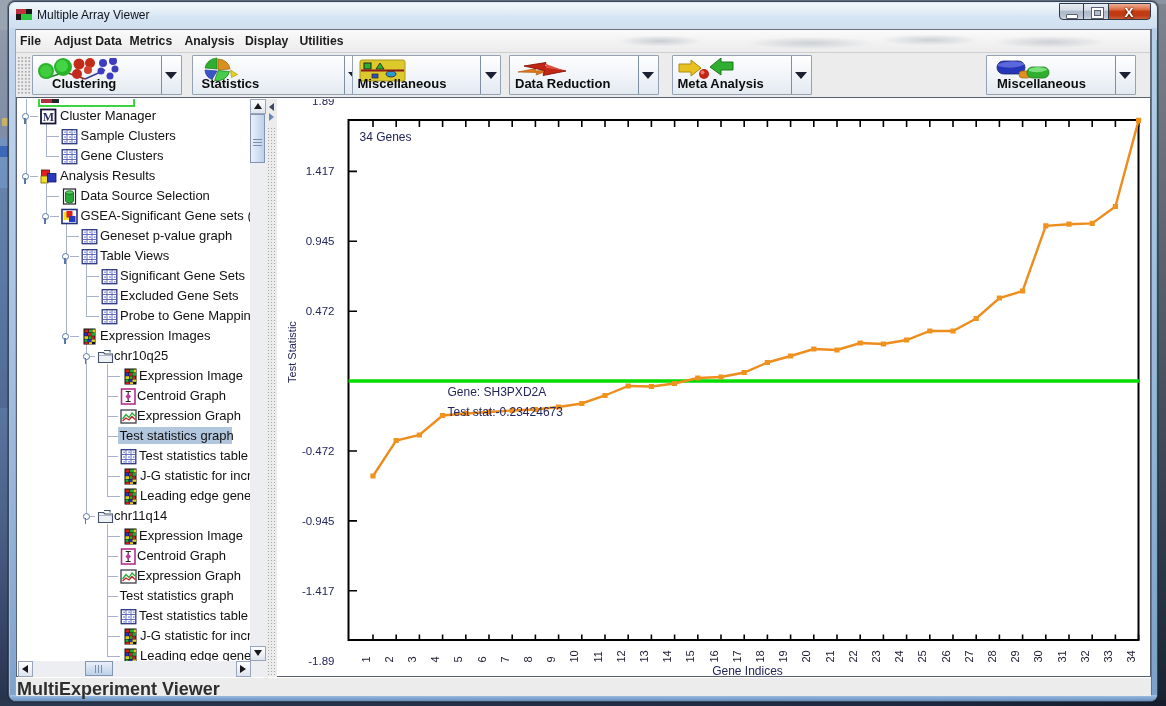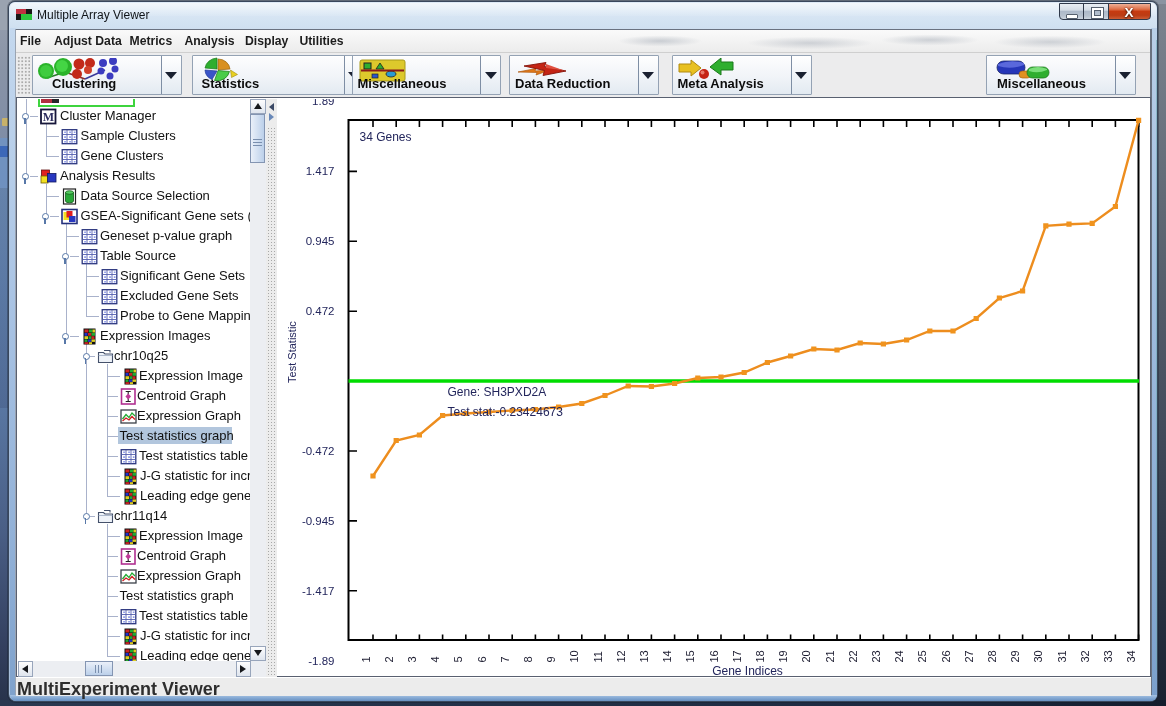--- a/index.html
+++ b/index.html
@@ -256,21 +256,21 @@
    <div class="gl" style="left:48.0px;top:137.5px;width:13.5px;height:1px;"></div>
    <svg class="ticon" style="left:63.5px;top:129.5px;" width="17" height="17" viewBox="0 0 17 17">
         <use href="#tbl"></use>
       </svg>
    <div class="trow" style="left:82.5px;top:127.5px;">Geneset p-value graph</div>
    <div class="gl" style="left:52.0px;top:157.5px;width:9.5px;height:1px;"></div>
    <div class="knob" style="left:44.5px;top:154.0px;"></div>
    <svg class="ticon" style="left:63.5px;top:149.5px;" width="17" height="17" viewBox="0 0 17 17">
         <use href="#tbl"></use>
       </svg>
-   <div class="trow" style="left:82.5px;top:147.5px;">Table Source</div>
+   <div class="trow" style="left:82.5px;top:147.5px;">Table Views</div>
    <div class="gl" style="left:68.5px;top:177.5px;width:13.0px;height:1px;"></div>
    <svg class="ticon" style="left:83.5px;top:169.5px;" width="17" height="17" viewBox="0 0 17 17">
         <use href="#tbl"></use>
       </svg>
    <div class="trow" style="left:102.5px;top:167.5px;">Significant Gene Sets</div>
    <div class="gl" style="left:68.5px;top:197.5px;width:13.0px;height:1px;"></div>
    <svg class="ticon" style="left:83.5px;top:189.5px;" width="17" height="17" viewBox="0 0 17 17">
         <use href="#tbl"></use>
       </svg>
    <div class="trow" style="left:102.5px;top:187.5px;">Excluded Gene Sets</div>

